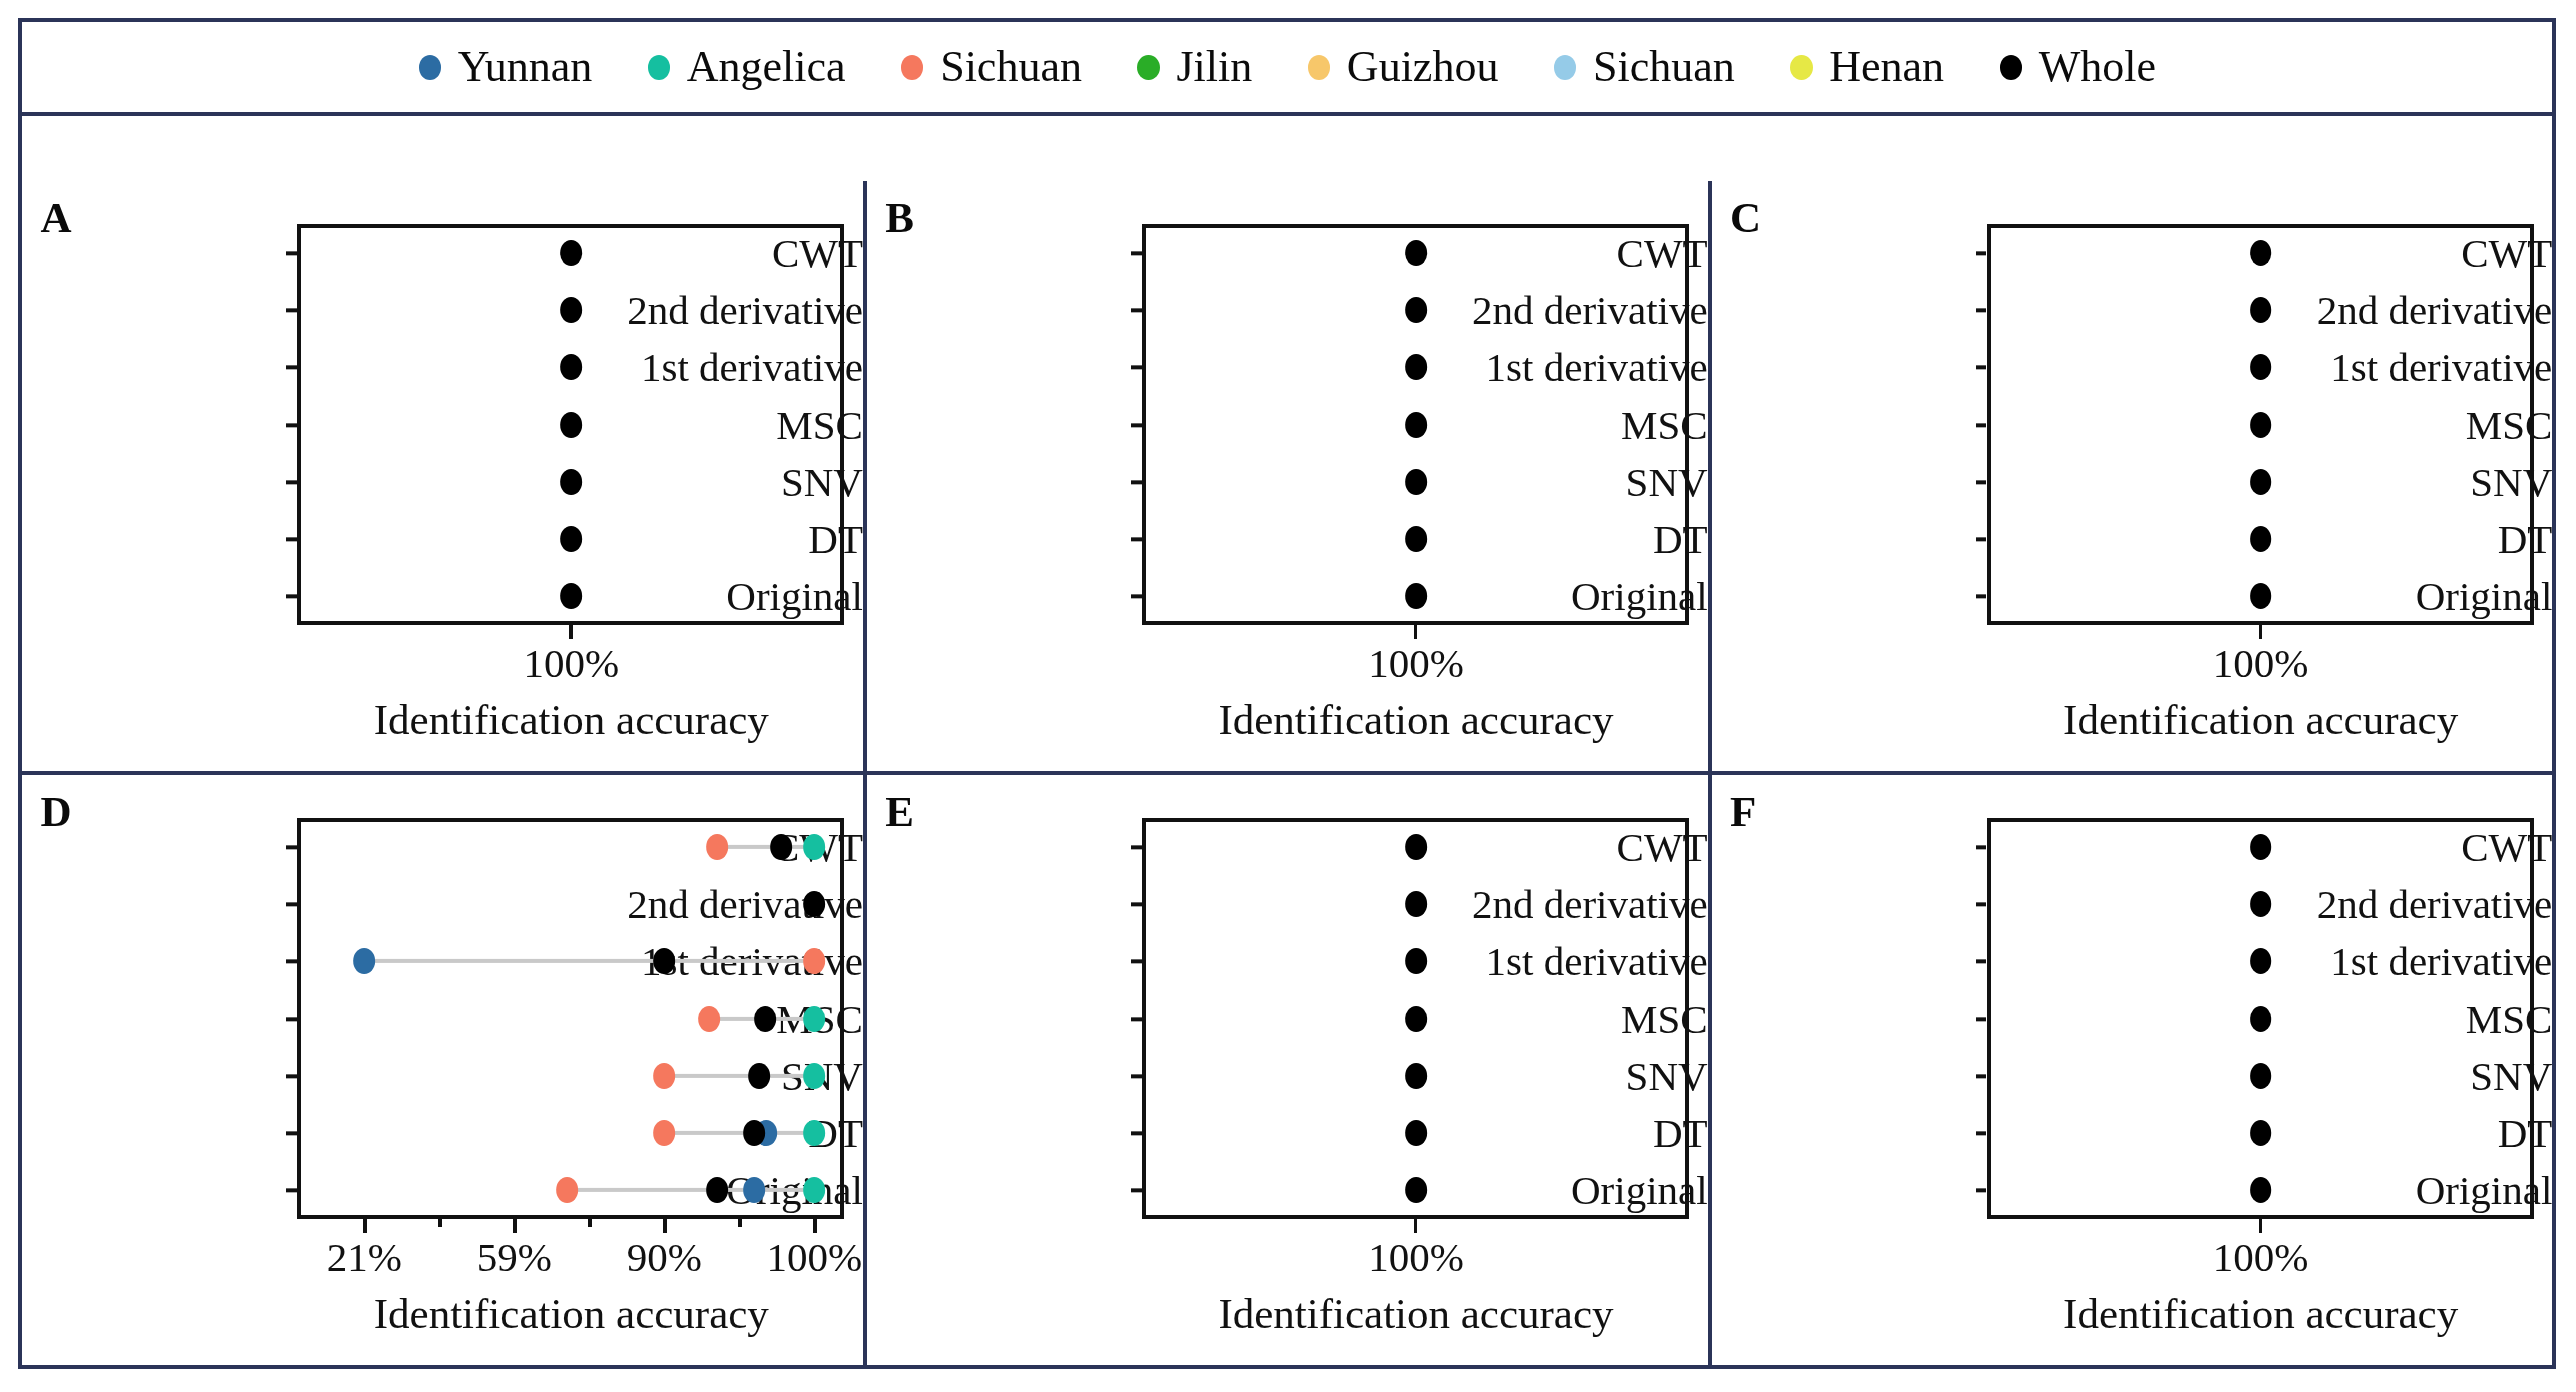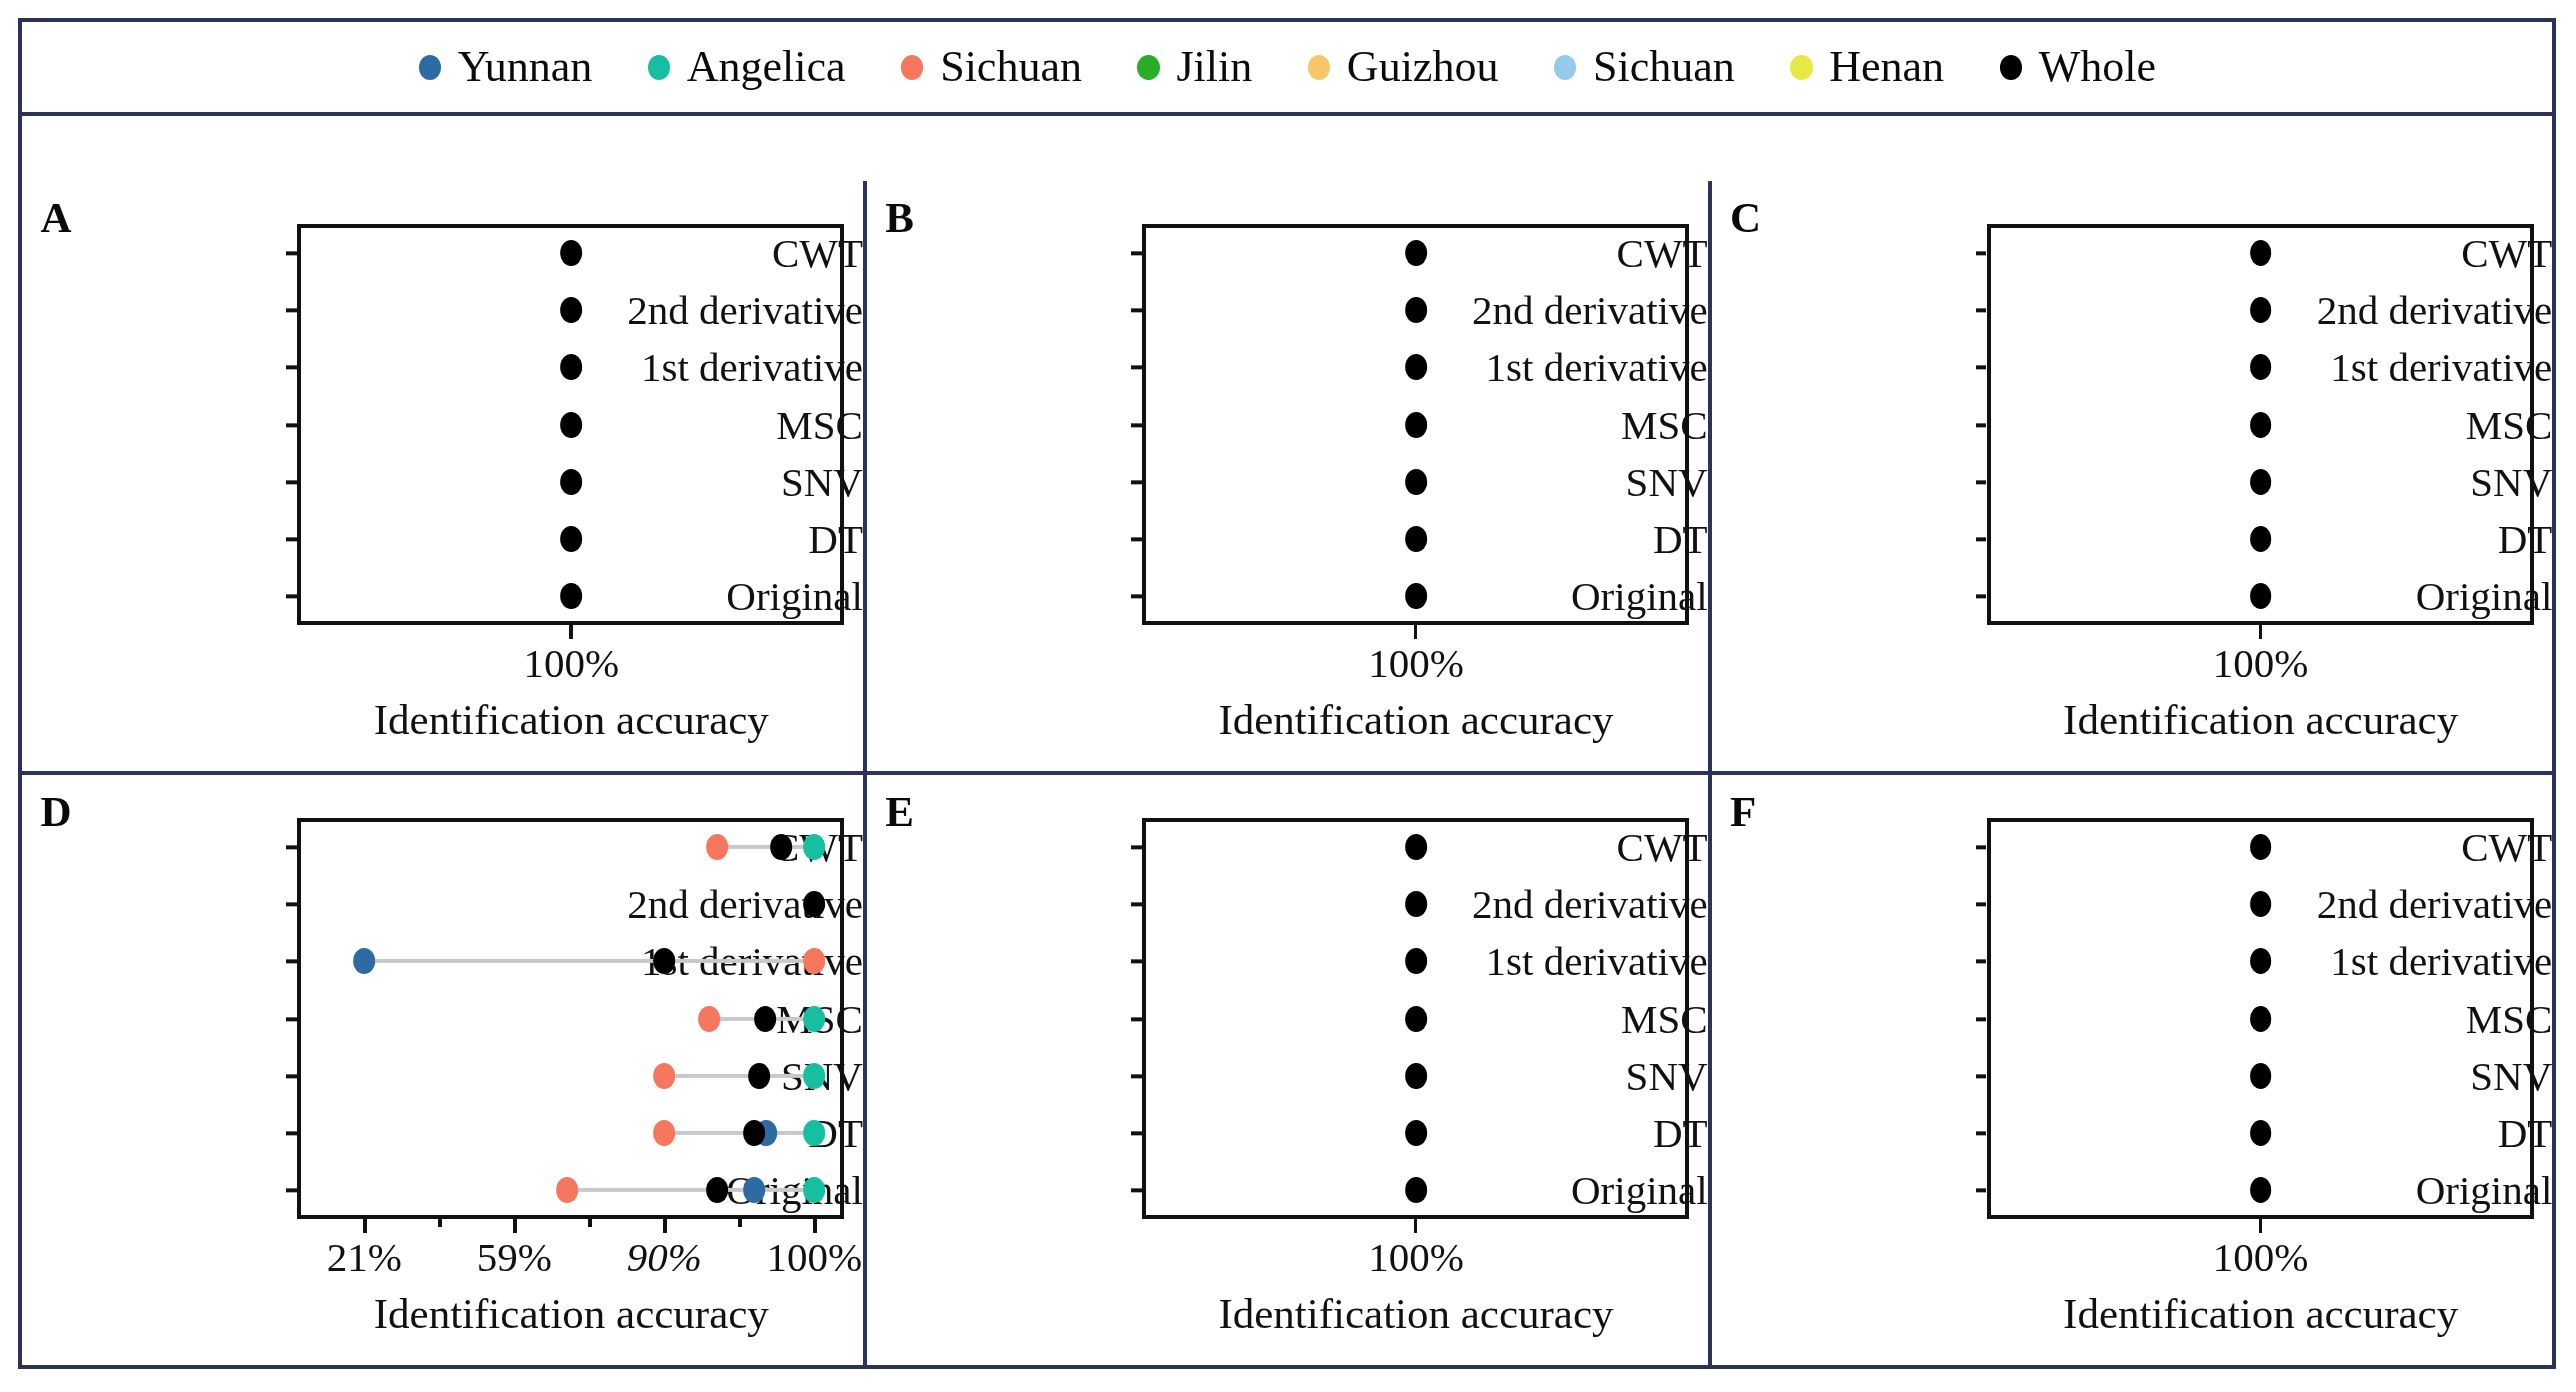--- a/index.html
+++ b/index.html
@@ -337,21 +337,21 @@
             <div class="ytick" style="left: 264px; top: 186px;"></div>
             <div class="ylab" style="top: 129px; width: 263px;">2nd derivative</div>
             <div class="ytick" style="left: 264px; top: 129px;"></div>
             <div class="ylab" style="top: 72px; width: 263px;">CWT</div>
             <div class="ytick" style="left: 264px; top: 72px;"></div>
             <div class="xtick major" style="left: 341px; top: 444px;"></div>
             <div class="xticklabel" style="left: 342px; top: 462px;">21%</div>
             <div class="xtick major" style="left: 491px; top: 444px;"></div>
             <div class="xticklabel" style="left: 492px; top: 462px;">59%</div>
             <div class="xtick major" style="left: 641px; top: 444px;"></div>
-            <div class="xticklabel" style="left: 642px; top: 462px; font-style: italic;">90%</div>
+            <div class="xticklabel" style="left: 642px; top: 462px;">90%</div>
             <div class="xtick major" style="left: 791px; top: 444px;"></div>
             <div class="xticklabel" style="left: 792px; top: 462px;">100%</div>
             <div class="xtick minor" style="left: 416px; top: 444px;"></div>
             <div class="xtick minor" style="left: 566px; top: 444px;"></div>
             <div class="xtick minor" style="left: 716px; top: 444px;"></div>
             <div class="axis-title" style="left: 549px; top: 517px;">Identification accuracy</div>
             <div class="conn" style="left: 545px; width: 247px; top: 415px;"></div>
             <div class="dot" style="left: 545px; top: 415px; background: rgb(245, 120, 94);"></div>
             <div class="dot" style="left: 732px; top: 415px; background: rgb(44, 108, 163);"></div>
             <div class="dot" style="left: 792px; top: 415px; background: rgb(21, 191, 160);"></div>

